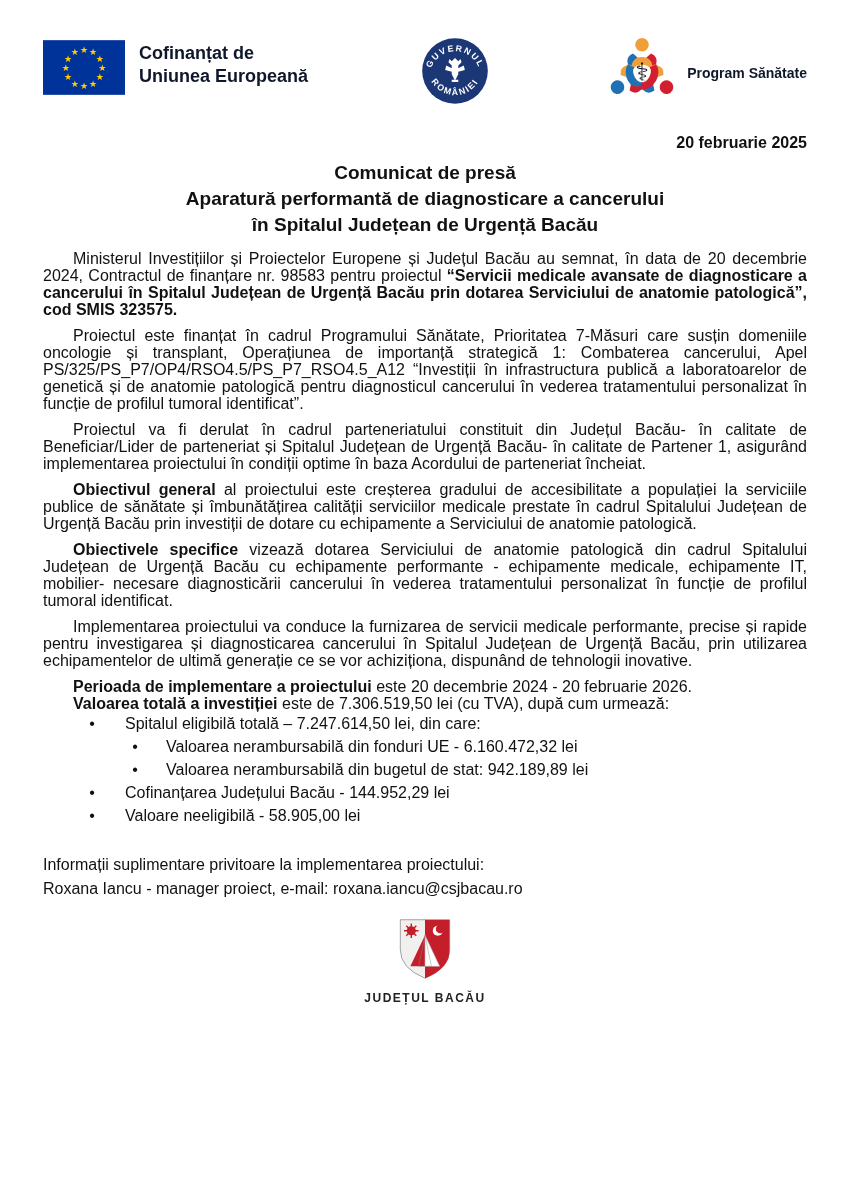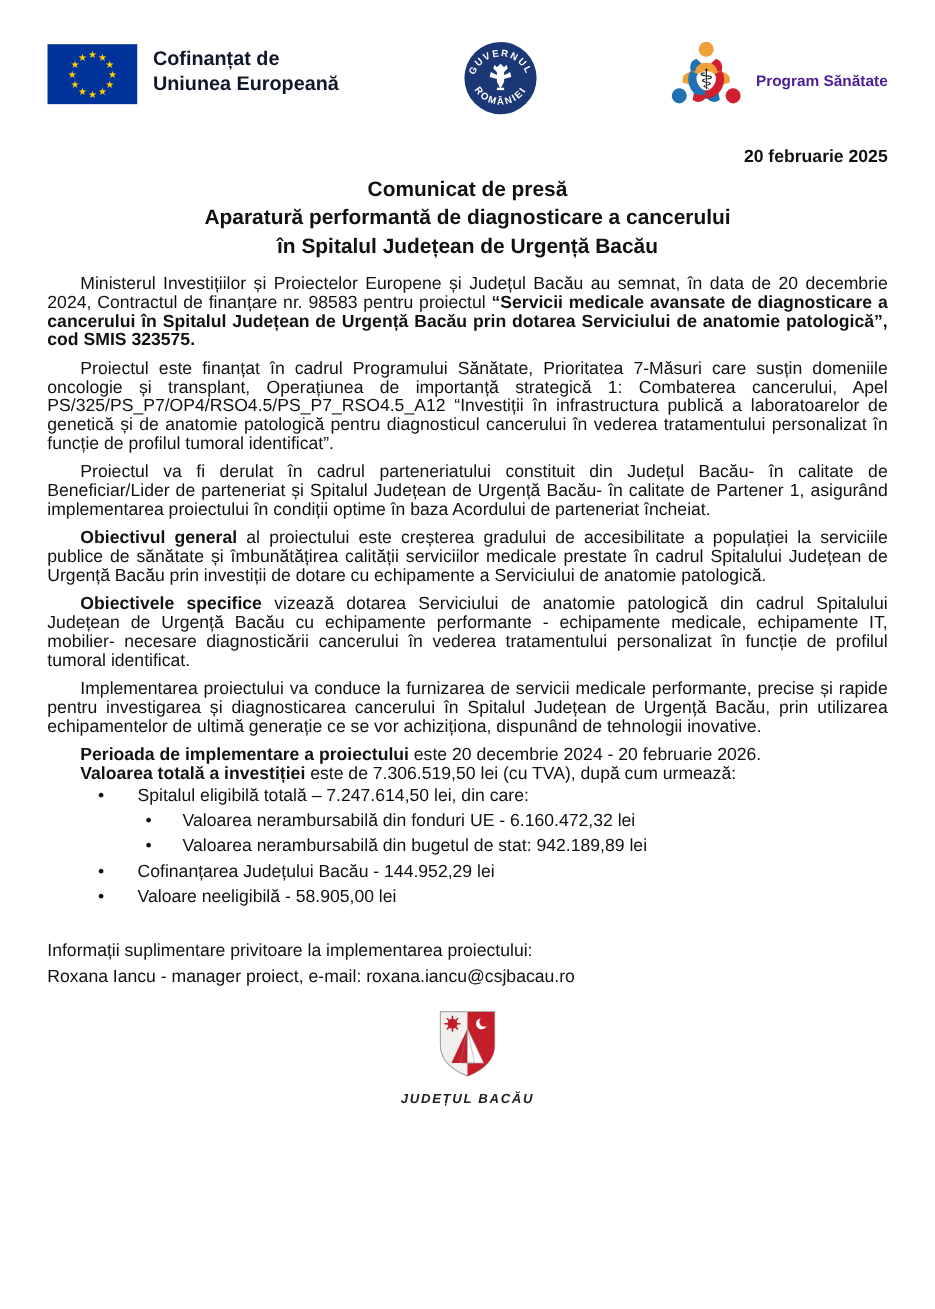--- a/index.html
+++ b/index.html
@@ -41,21 +41,21 @@
   .blist{margin:0;}
   .li{display:flex;font-size:16px;line-height:23px;}
   .li .dot{flex:0 0 auto;text-align:center;}
   .li.l1{padding-left:42px;}
   .li.l1 .dot{width:14px;margin-right:26px;}
   .li.l2{padding-left:85px;}
   .li.l2 .dot{width:14px;margin-right:24px;}
   
   .footer-info{text-align:left;margin-top:26px;font-size:16px;line-height:24px;}
   .footer-contact{font-weight:normal;}
-  .crest-block{margin-top:16px;text-align:center;font-style:italic;}
+  .crest-block{margin-top:16px;text-align:center;}
   .crest{width:58px;height:64px;display:inline-block;}
   .crest-label{font-size:12px;font-weight:bold;letter-spacing:1.5px;margin-top:6px;color:#222;}
 </style>
 </head>
 <body>
 
 <div class="page">
 
   <div class="header">
 
@@ -125,21 +125,21 @@
 
           <g transform="rotate(120)">
             <circle cx="0" cy="-29" r="7" fill="#D11F2F"></circle>
             <path d="M-15,-8 a16 13 0 0 1 30 0 l-6 4 a10 8 0 0 0 -18 0 z" fill="#D11F2F"></path>
             <path d="M-15,-8 q-8 2 -7 10 l6 2 q0 -7 4 -9 z" fill="#D11F2F"></path>
             <path d="M15,-8 q8 2 7 10 l-6 2 q0 -7 -4 -9 z" fill="#D11F2F"></path>
           </g>
         </g>
         <text x="40" y="48" text-anchor="middle" font-size="26" fill="#1d1d1d" font-family="DejaVu Sans, sans-serif">⚕</text>
       </svg>
-      <div class="health-label" style="color:#4c1d95;">Program Sănătate</div>
+      <div class="health-label" style="color:#0f172a;">Program Sănătate</div>
     </div>
   </div>
 
   <div class="date-row">20 februarie 2025</div>
 
   <div class="title">
     <div>Comunicat de presă</div>
     <div>Aparatură performantă de diagnosticare a cancerului</div>
     <div>în Spitalul Județean de Urgență Bacău</div>
   </div>

